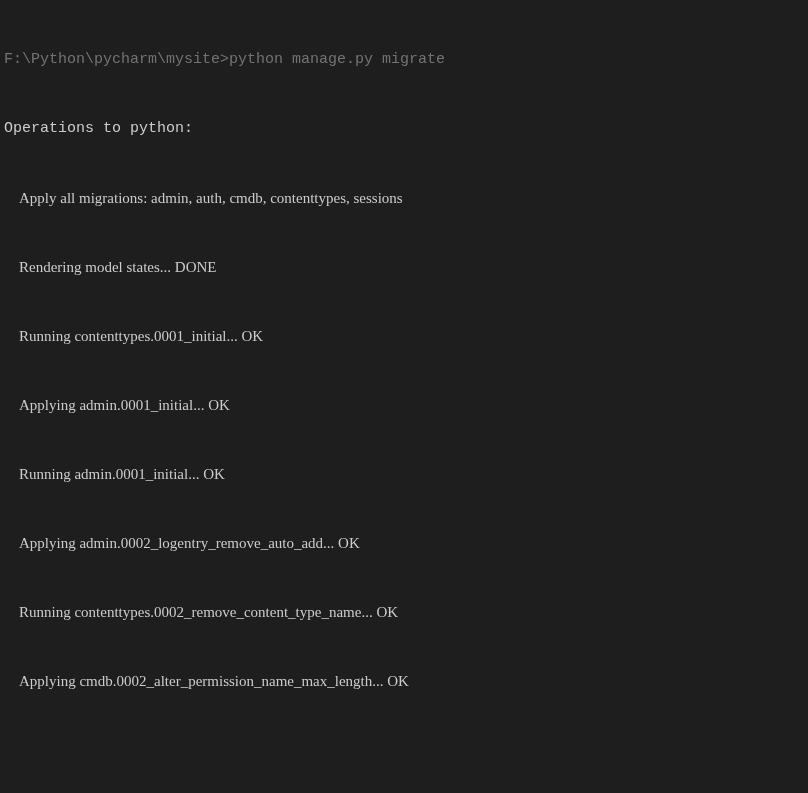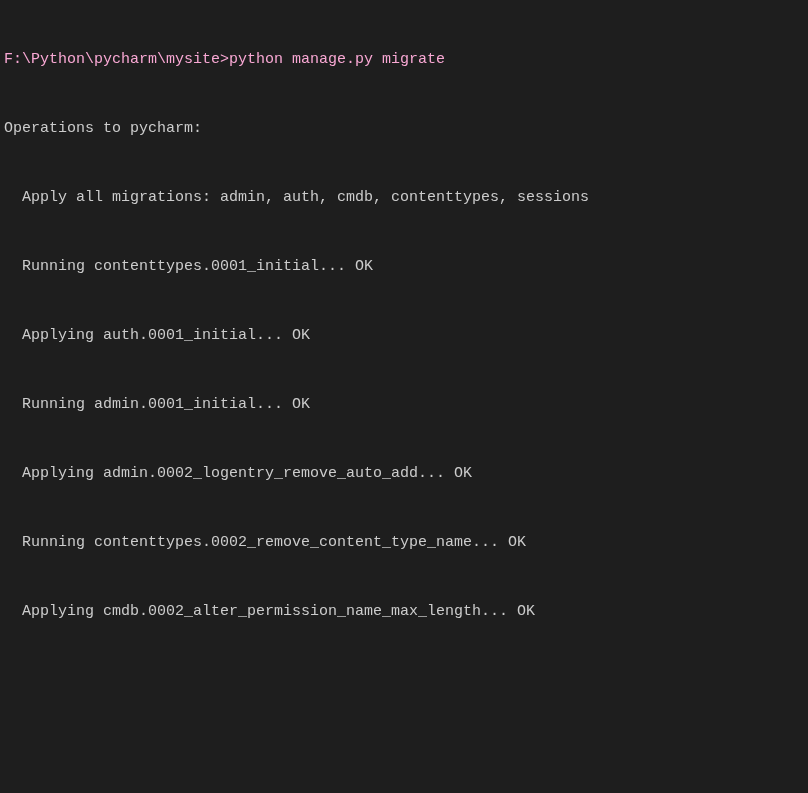--- a/index.html
+++ b/index.html
@@ -14,41 +14,43 @@
       font-size: 15px;
       padding: 8px 4px;
       width: 808px;
       height: 793px;
       line-height: 2.3;
     }
     .terminal {
       white-space: pre;
     }
     .prompt-line {
-      color: #f9a8d4;
+      color: #737373;
     }
     .output-line {
       color: #cccccc;
     }
     .indented {
       padding-left: 2ch;
+      font-family: Liberation Serif, serif;
     }
     .line {
       display: block;
     }
   </style>
 </head>
 <body>
 
 <div class="terminal">
 <span class="line prompt-line"><span>F:\Python\pycharm\mysite&gt;</span><span>python manage.py migrate</span></span>
-<span class="line output-line">Operations to pycharm:</span>
+<span class="line output-line">Operations to python:</span>
 <span class="line output-line indented">Apply all migrations: admin, auth, cmdb, contenttypes, sessions</span>
+<span class="line output-line indented">Rendering model states... DONE</span>
 <span class="line output-line indented">Running contenttypes.0001_initial... OK</span>
-<span class="line output-line indented">Applying auth.0001_initial... OK</span>
+<span class="line output-line indented">Applying admin.0001_initial... OK</span>
 <span class="line output-line indented">Running admin.0001_initial... OK</span>
 <span class="line output-line indented">Applying admin.0002_logentry_remove_auto_add... OK</span>
 <span class="line output-line indented">Running contenttypes.0002_remove_content_type_name... OK</span>
 <span class="line output-line indented">Applying cmdb.0002_alter_permission_name_max_length... OK</span>
 
 
 
 
 
 

